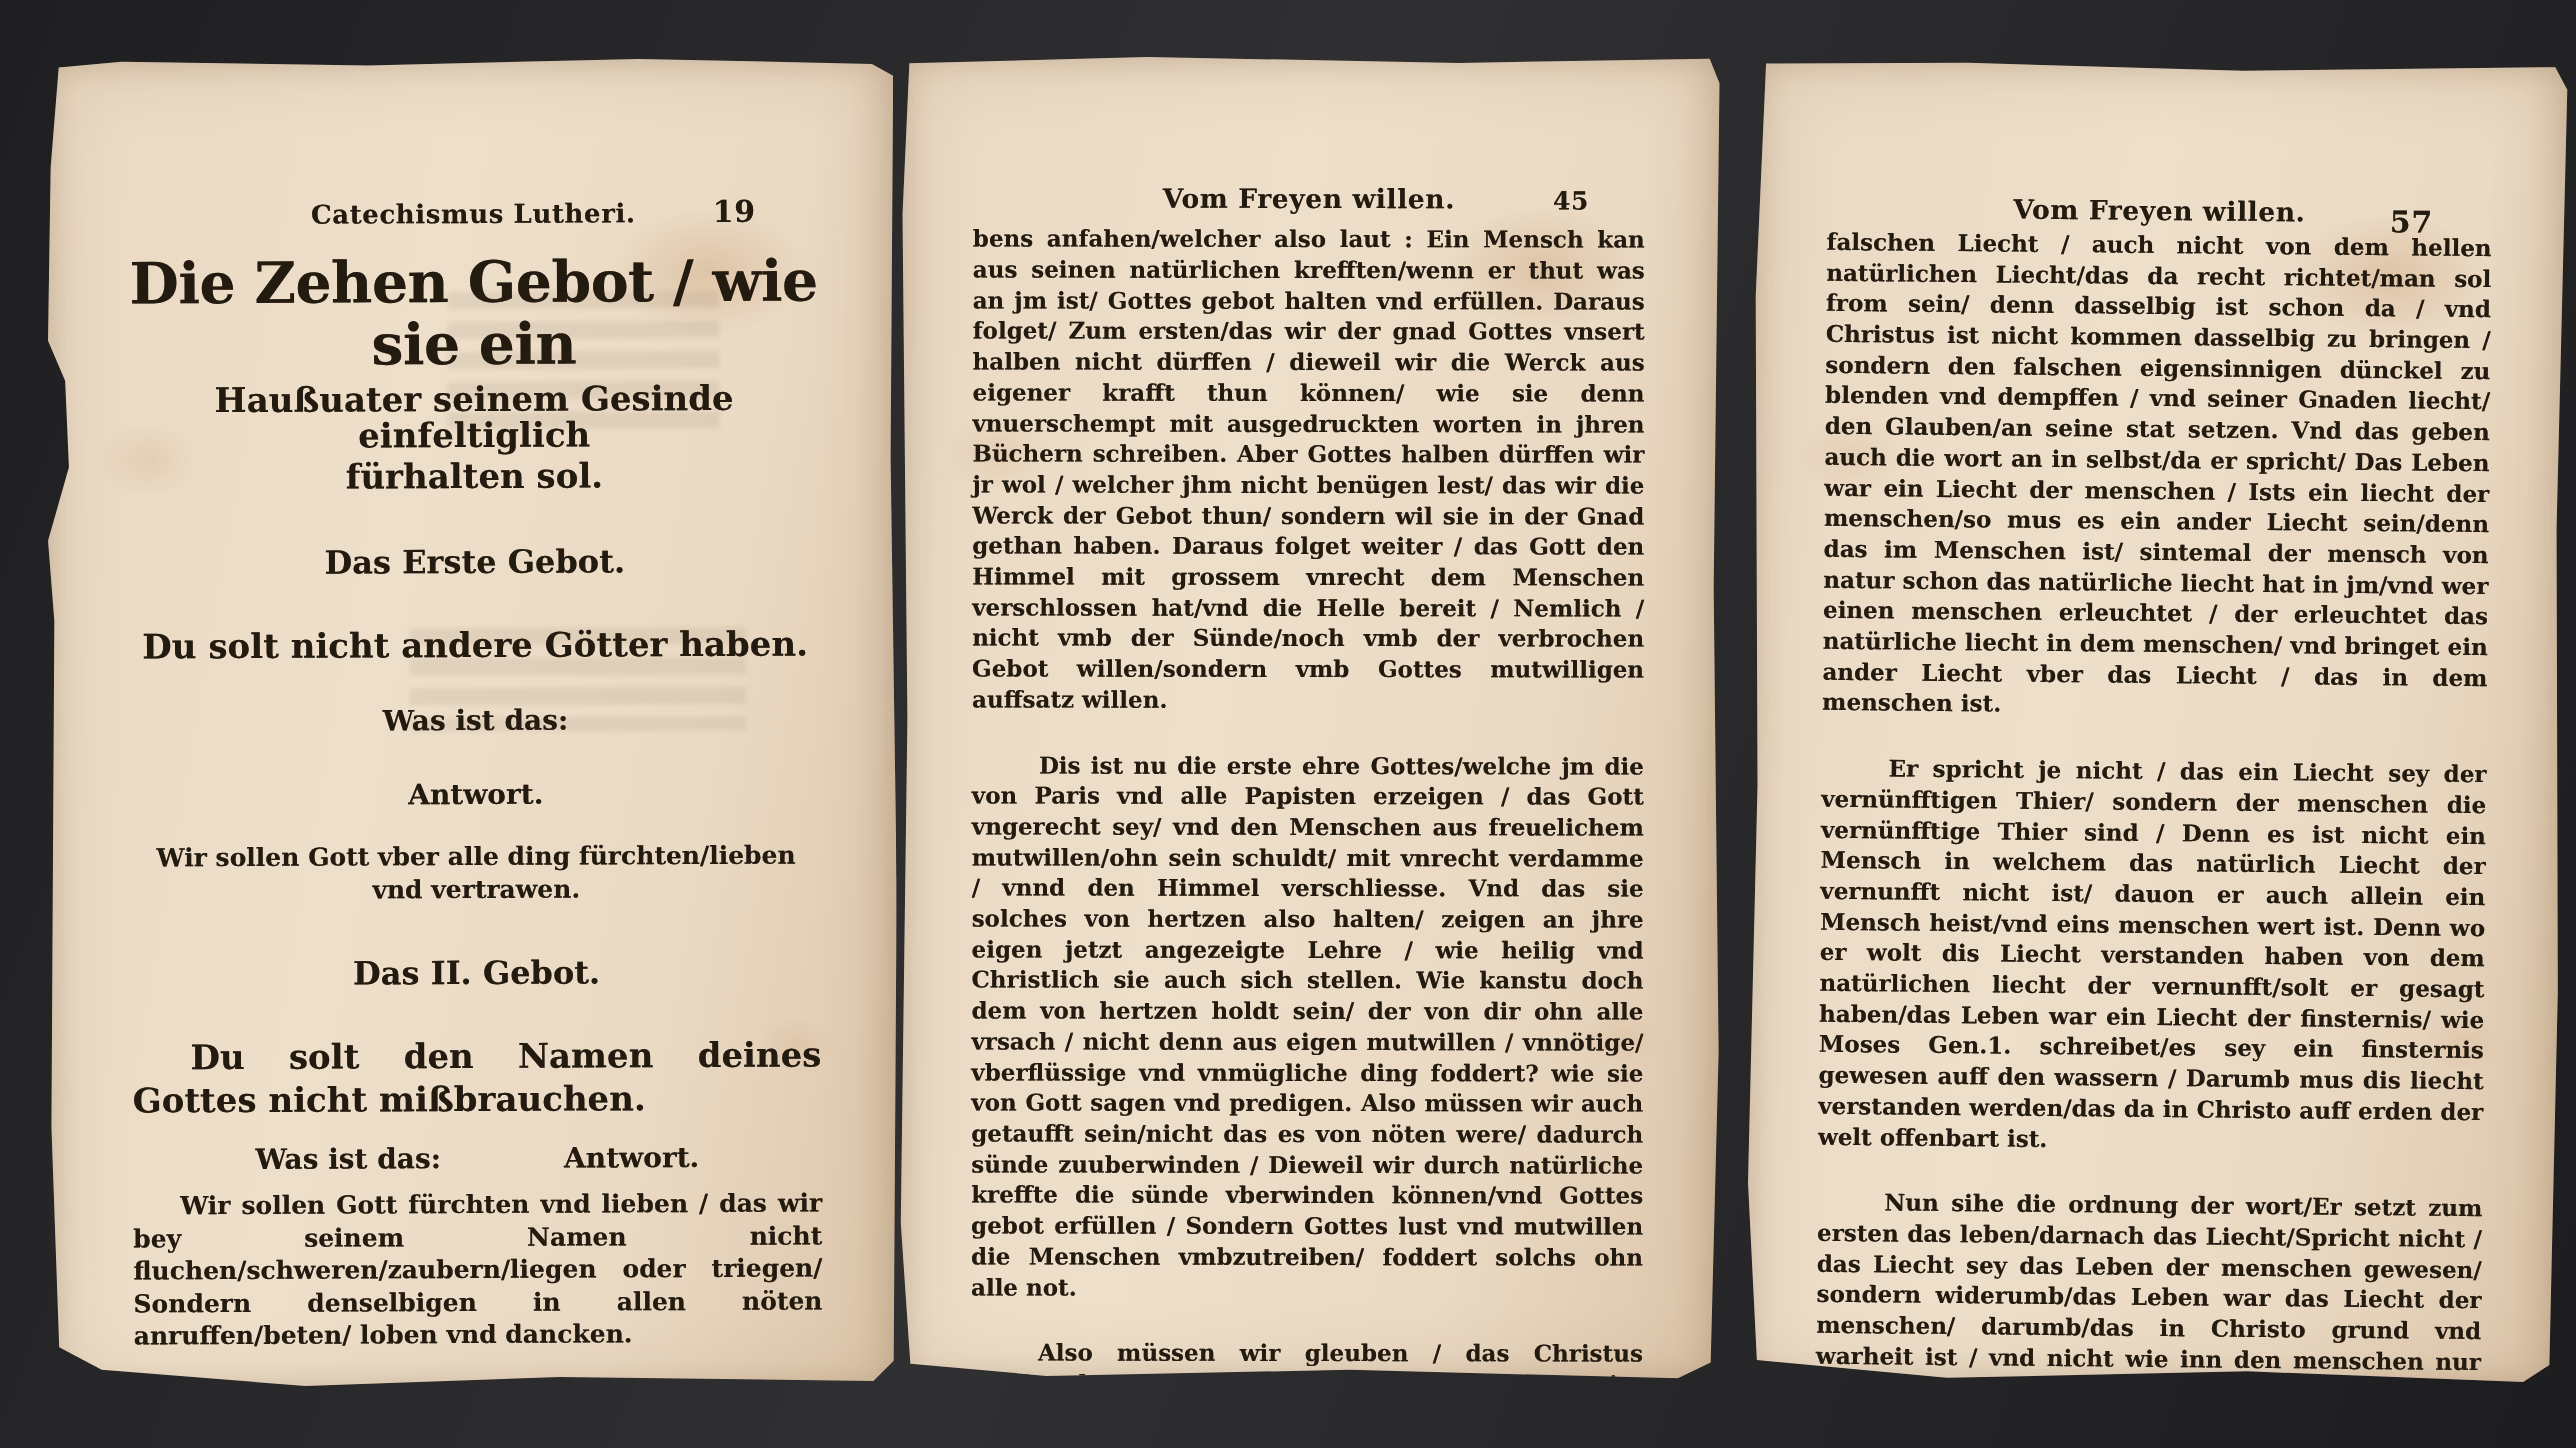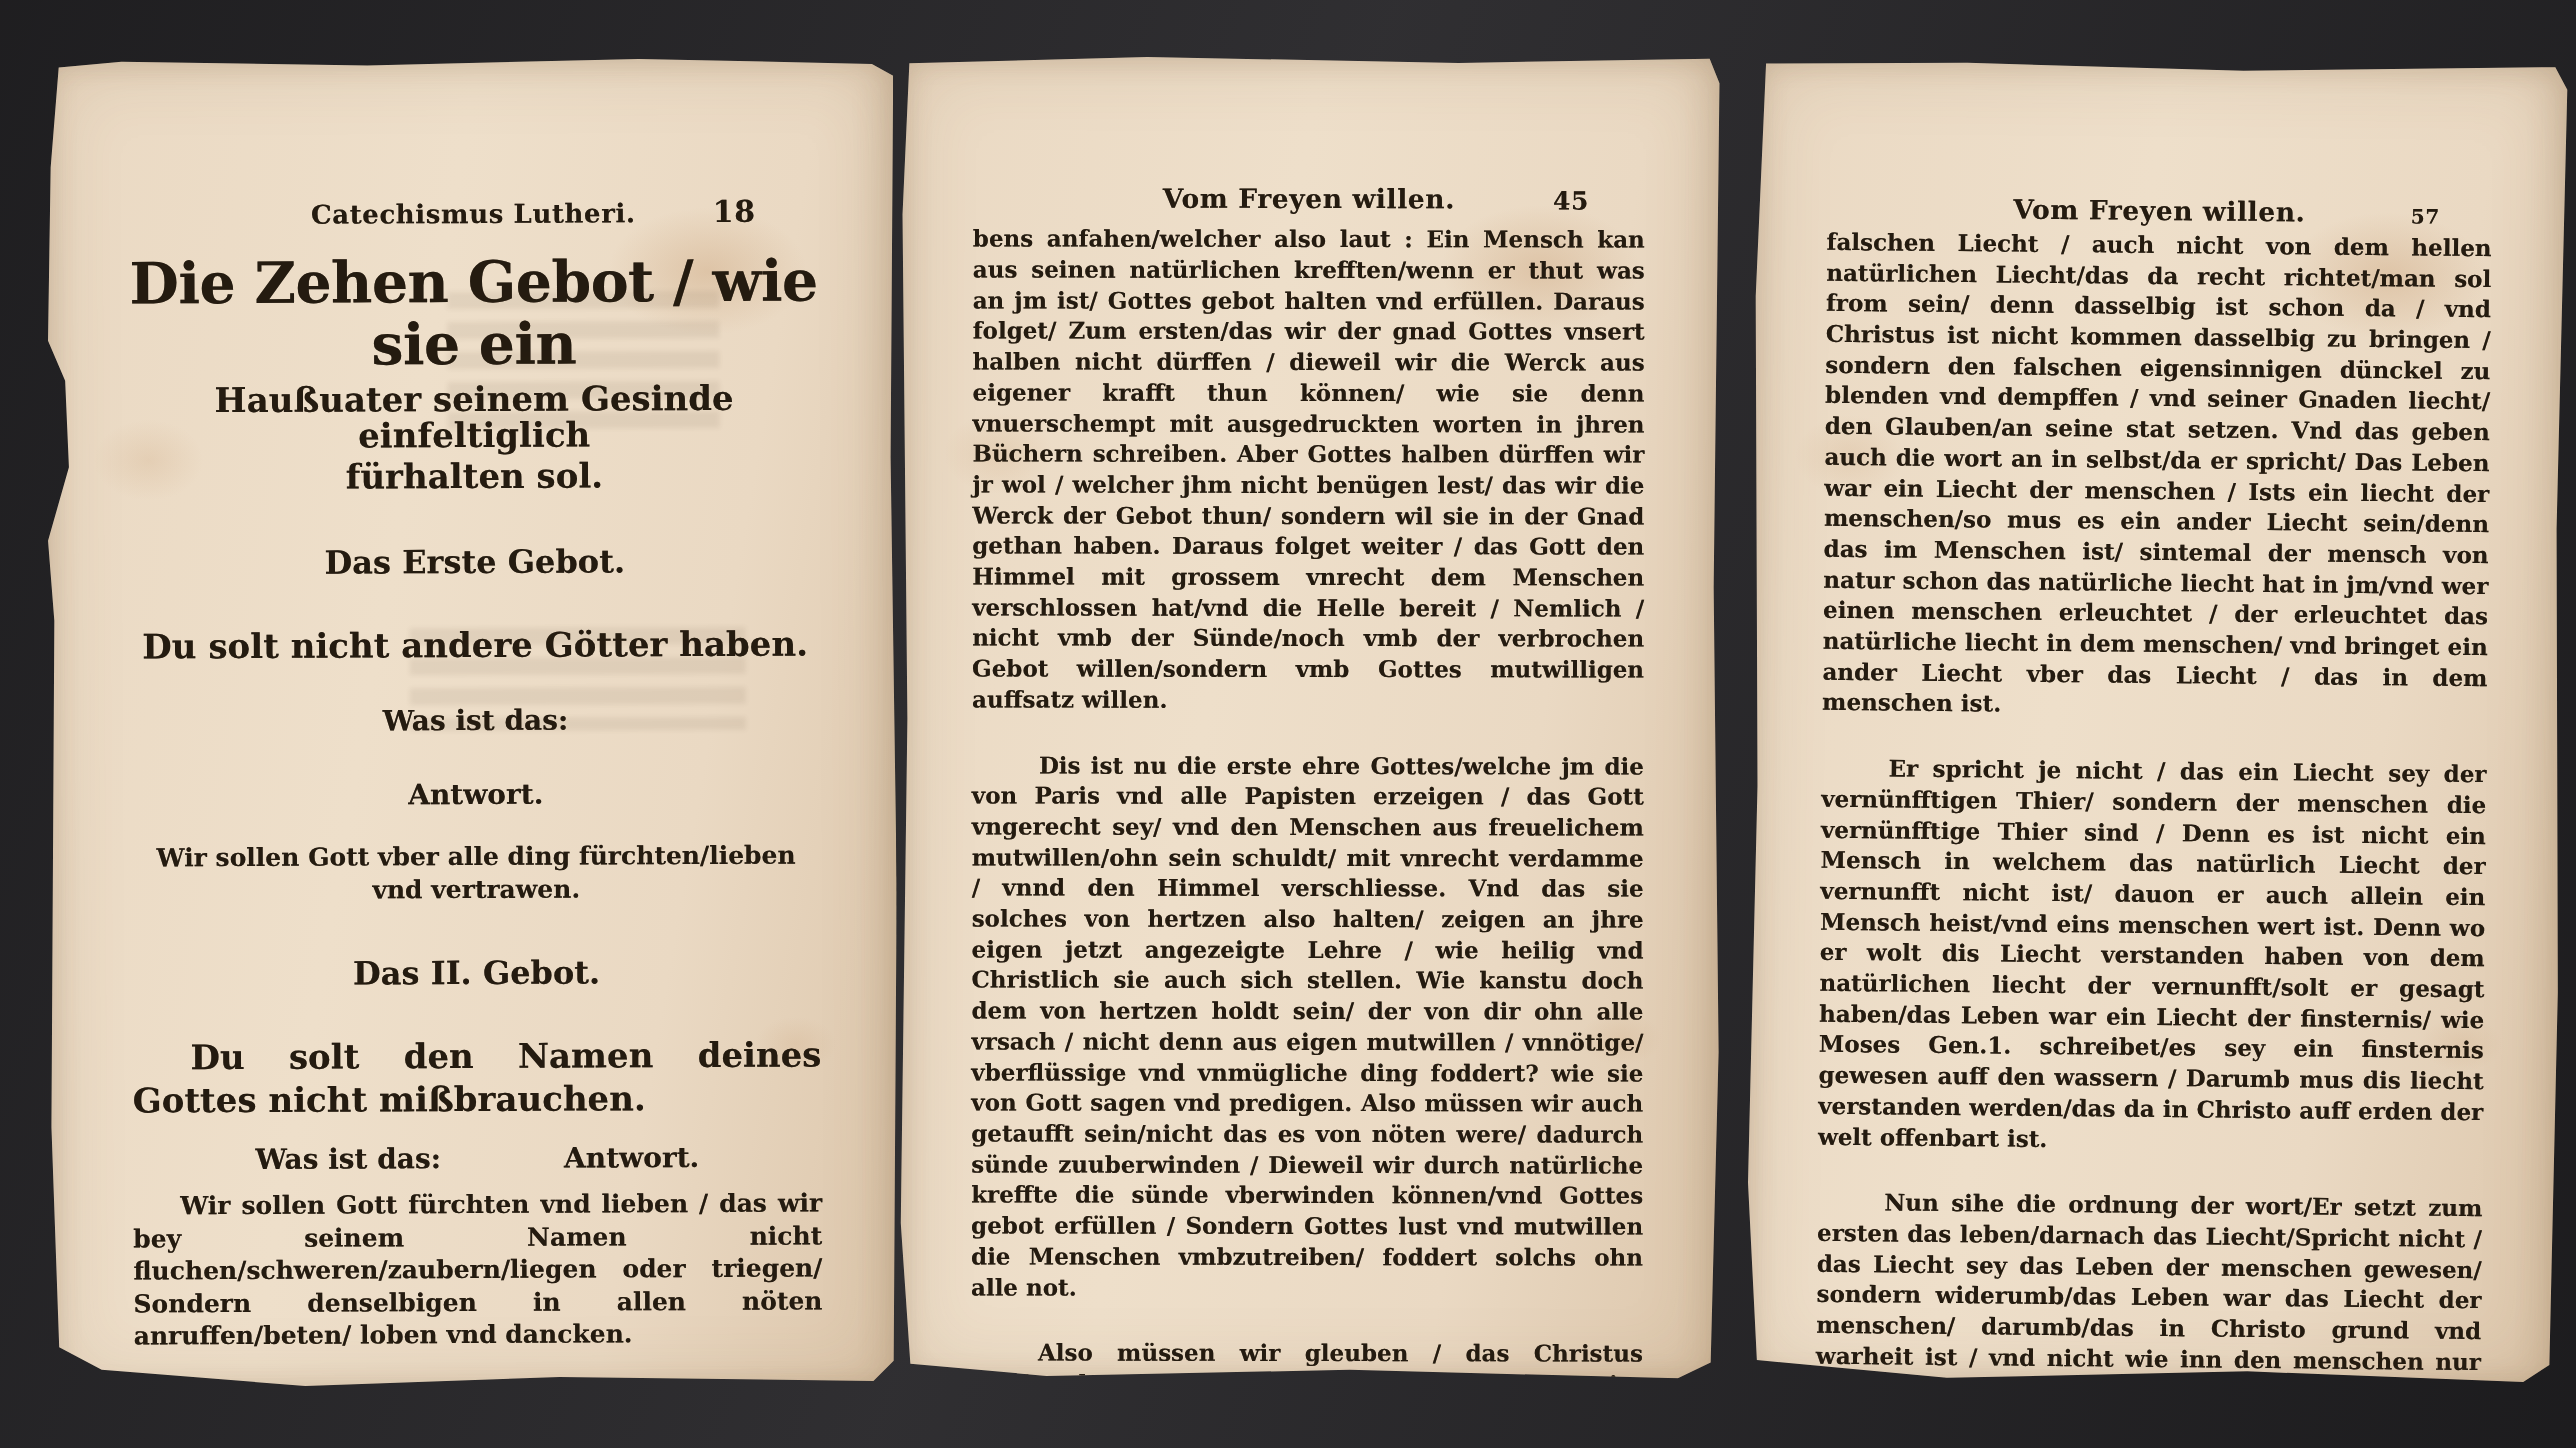--- a/index.html
+++ b/index.html
@@ -54,37 +54,37 @@
   .gebot-answer.center{text-align:center;text-indent:0;}
   
   #page2{left:900px;top:56px;width:820px;height:1327px;transform:rotate(.1deg);
     clip-path:polygon(1% .6%, 30% .1%, 68% .5%, 98.6% .15%, 99.8% 2%, 99.2% 40%, 99.9% 75%, 99% 98.4%, 95% 99.6%, 55% 99%, 18% 99.5%, 1.4% 98.6%, .2% 88%, .9% 50%, .2% 12%);}
   #page2 .page-inner{padding:127px 76px 0 72px;}
   #page3{left:1750px;top:62px;width:812px;height:1323px;transform:rotate(.55deg);
     clip-path:polygon(1.2% .4%, 26% .2%, 60% .6%, 98.4% .1%, 99.9% 1.8%, 99.1% 35%, 99.8% 70%, 99.2% 98.2%, 96% 99.5%, 62% 98.9%, 25% 99.6%, 1.6% 98.4%, .3% 85%, 1% 55%, .2% 18%);}
   #page3 .page-inner{padding:133px 75px 0 72px;}
   .freyen-head{font-size:26.5px;}
   #page2 .page-num{right:56px;top:2.6px;font-size:25px;}
-  #page3 .page-num{right:52px;top:6.5px;font-size:20px;}
+  #page3 .page-num{right:59px;top:6.5px;font-size:30px;}
   .body-par{font-size:23px;line-height:1.335;text-align:justify;margin:0;}
   .body-par + .body-par{margin-top:35px;}
   .body-par.indent{text-indent:67px;}
   #page2 .body-par:first-of-type{margin-top:10.3px;}
   #page3 .body-par:first-of-type{margin-top:3.9px;}
 </style>
 </head>
 <body>
 
 <section class="page" id="page1">
   <div class="page-inner">
     <div class="bleed" style="left:401px;top:233px;width:272px;height:142px;"></div>
     <div class="bleed" style="left:362px;top:569px;width:336px;height:103px;"></div>
     <header class="running-head blackletter catechism-head">
       <span>Catechismus Lutheri.</span>
-      <span class="page-num blackletter">18</span>
+      <span class="page-num blackletter">19</span>
     </header>
 
     <div class="main-title blackletter">
       <div class="t1">Die Zehen Gebot / wie sie ein</div>
       <div class="t2">Haußuater seinem Gesinde einfeltiglich</div>
       <div class="t3">fürhalten sol.</div>
     </div>
 
     <div class="gebot">
       <div class="gebot-heading blackletter">Das Erste Gebot.</div>

